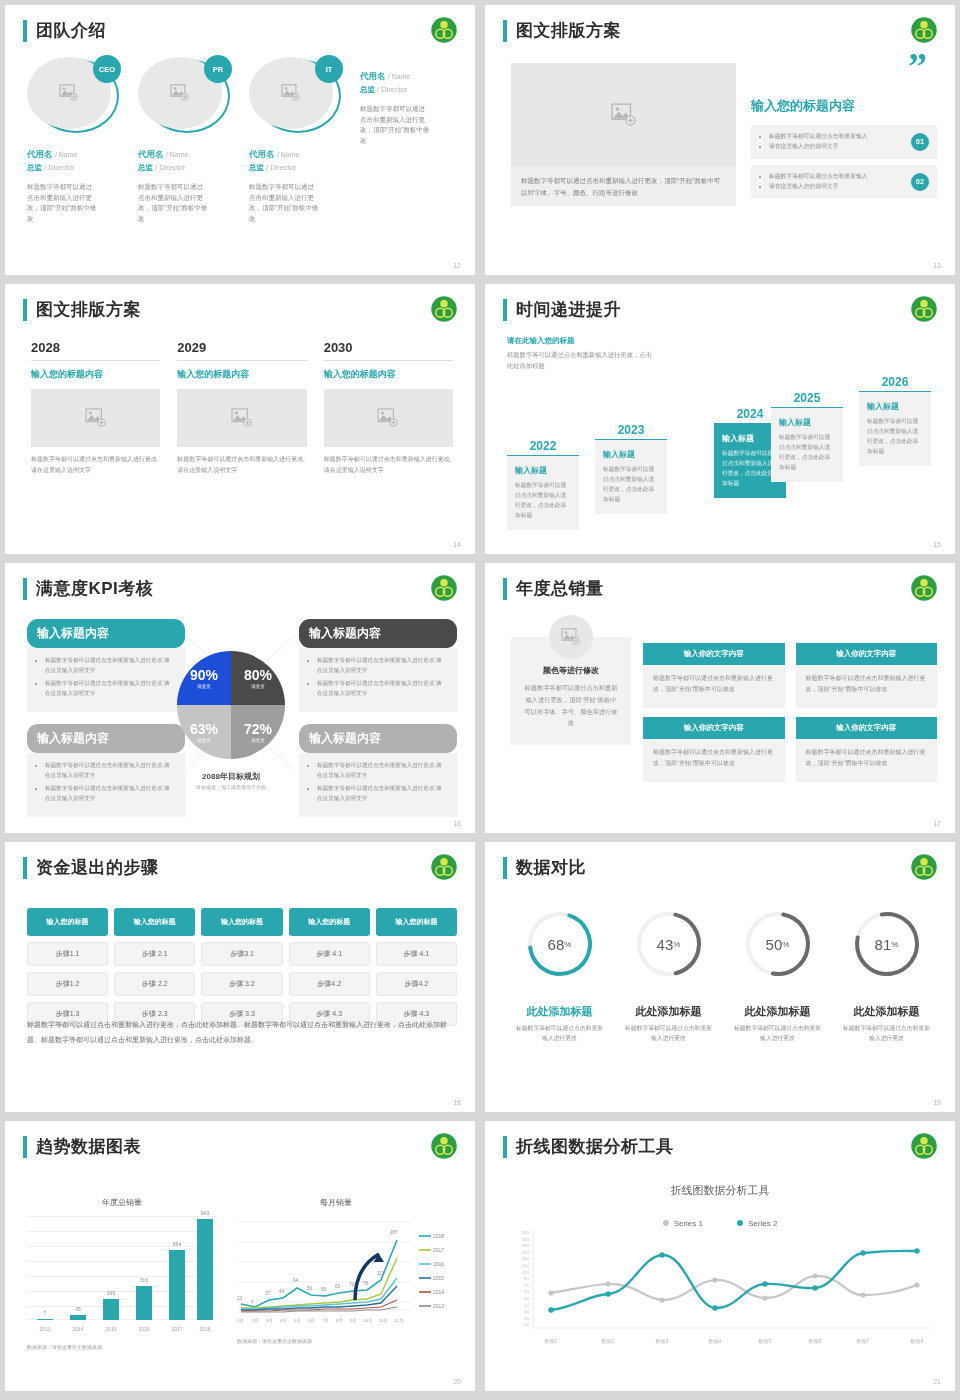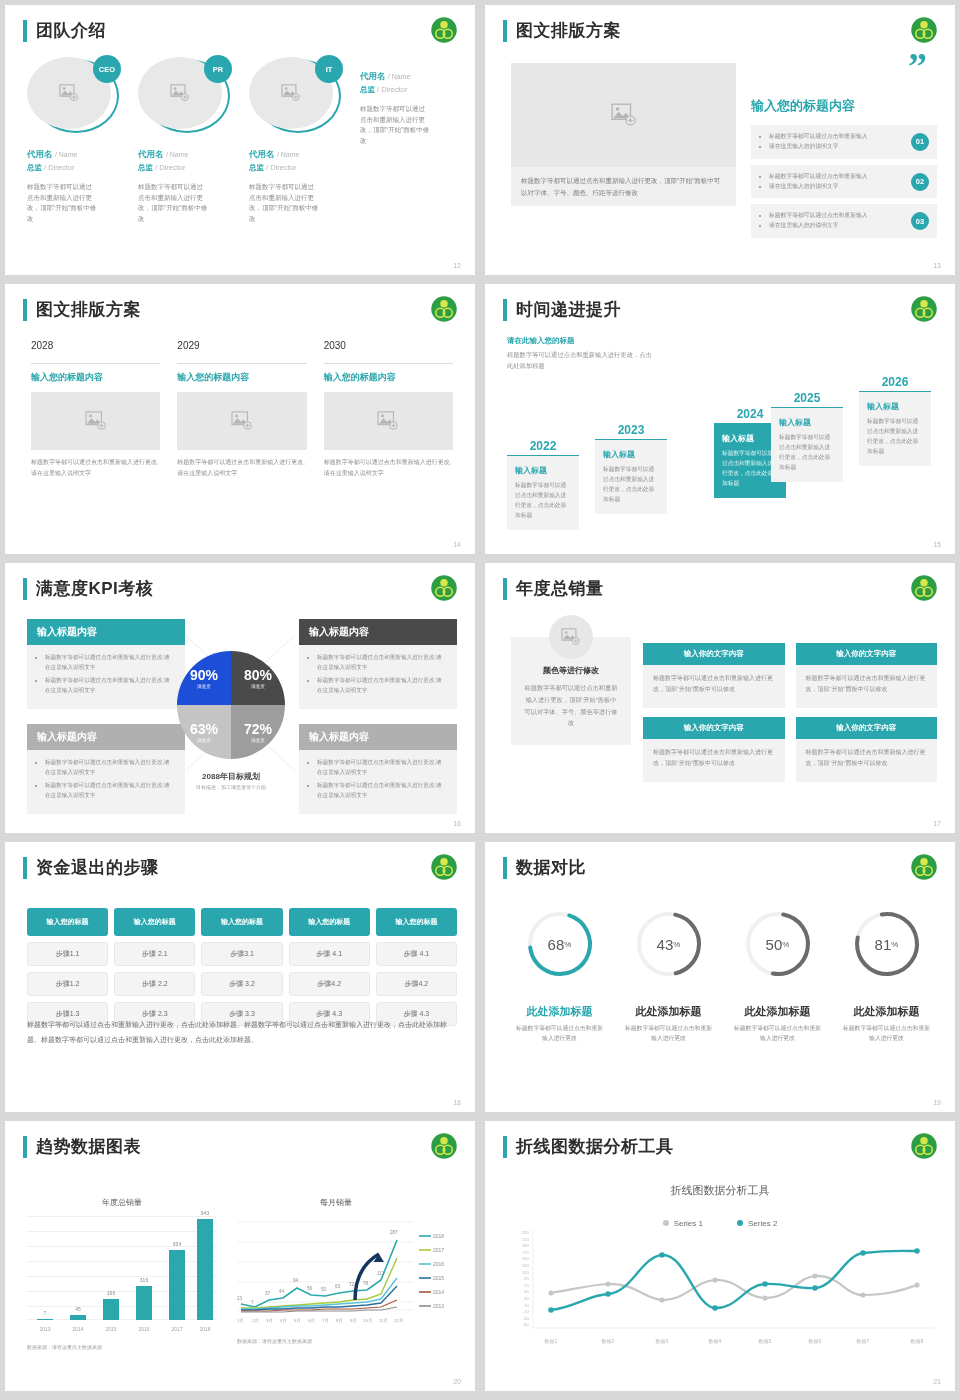--- a/index.html
+++ b/index.html
@@ -58,21 +58,21 @@
   .s13-list { position:absolute; left:266px; top:120px; right:18px; }
   .s13-item { position:relative; background:#f2f2f2; margin-bottom:6px; padding:7px 42px 7px 12px; }
   .s13-item li { font-size:5.8px; color:#8b8b8b; line-height:1.7; margin-left:6px; }
   .s13-num { position:absolute; right:8px; top:50%; transform:translateY(-50%);
       width:18px; height:18px; border-radius:50%; background:#2aa7ae; color:#fff;
       font-size:7.5px; font-weight:bold; display:flex; align-items:center; justify-content:center; }
 
   
   .s14-wrap { position:absolute; top:56px; left:26px; right:22px; display:flex; gap:17px; }
   .s14-card { flex:1; }
-  .s14-year { font-size:10px; font-weight:normal; color:#333; padding-bottom:12px;
+  .s14-year { font-size:13px; font-weight:bold; color:#333; padding-bottom:5px;
       border-bottom:1px solid #ddd; }
   .s14-title { font-size:9px; font-weight:bold; color:#2aa7ae; margin-top:7px; }
   .s14-img { margin-top:8px; height:58px; background:#e7e7e7;
       display:flex; align-items:center; justify-content:center; font-size:15px; }
   .s14-desc { margin-top:7px; font-size:6px; color:#8d8d8d; line-height:1.8; }
 
   
   .s15-intro { position:absolute; left:22px; top:52px; width:145px; }
   .s15-intro h4 { font-size:7.5px; color:#2aa7ae; font-weight:bold; }
   .s15-intro p { font-size:6.3px; color:#8d8d8d; line-height:1.8; margin-top:3px; }
@@ -82,21 +82,21 @@
   .tl-line { height:1.5px; background:#2aa7ae; }
   .tl-body { background:#f2f2f2; padding:9px 8px; margin-top:0; }
   .tl-body h5 { font-size:8px; color:#2aa7ae; font-weight:bold; }
   .tl-body p { font-size:5.7px; color:#8d8d8d; line-height:1.75; margin-top:5px; }
   .tl-col.active .tl-body { background:#2aa7ae; }
   .tl-col.active .tl-body h5 { color:#fff; }
   .tl-col.active .tl-body p { color:#e2f4f4; }
 
   
   .kpi-box { position:absolute; width:158px; }
-  .kpi-head { font-size:10px; font-weight:bold; color:#fff; padding:6px 10px; }
+  .kpi-head { font-size:12px; font-weight:bold; color:#fff; padding:6px 10px;border-radius:11px; }
   .kpi-head.t { background:#2aa7ae; }
   .kpi-head.d { background:#4a4a4a; }
   .kpi-head.g { background:#b0b0b0; }
   .kpi-body { background:#f2f2f2; padding:8px 10px 10px; }
   .kpi-body li { font-size:5.6px; color:#8b8b8b; line-height:1.7; margin-left:8px; margin-bottom:4px; }
   .pie-wrap { position:absolute; left:167px; top:88px; width:118px; }
   .pie { position:relative; width:108px; height:108px; margin:0 auto; border-radius:50%; overflow:hidden; }
   .quad { position:absolute; width:50%; height:50%; display:flex; flex-direction:column;
       align-items:center; justify-content:center; color:#fff; }
   .quad .v { font-size:14px; font-weight:bold; }
@@ -286,27 +286,20 @@
             <li>请在这里输入您的说明文字</li>
           </ul>
         <div class="s13-num">01</div>
       </div>
       <div class="s13-item">
         <ul>
             <li>标题数字等都可以通过点击和重新输入</li>
             <li>请在这里输入您的说明文字</li>
           </ul>
         <div class="s13-num">02</div>
-      </div>
-      <div class="s13-item">
-        <ul>
-            <li>标题数字等都可以通过点击和重新输入</li>
-            <li>请在这里输入您的说明文字</li>
-          </ul>
-        <div class="s13-num">03</div>
       </div>
     </div>
     <div class="pagenum">13</div>
   </div>
 
   <div class="slide">
     <div class="title-row">
       <div class="title-bar"></div>
       <div class="slide-title">图文排版方案</div>
     </div>

